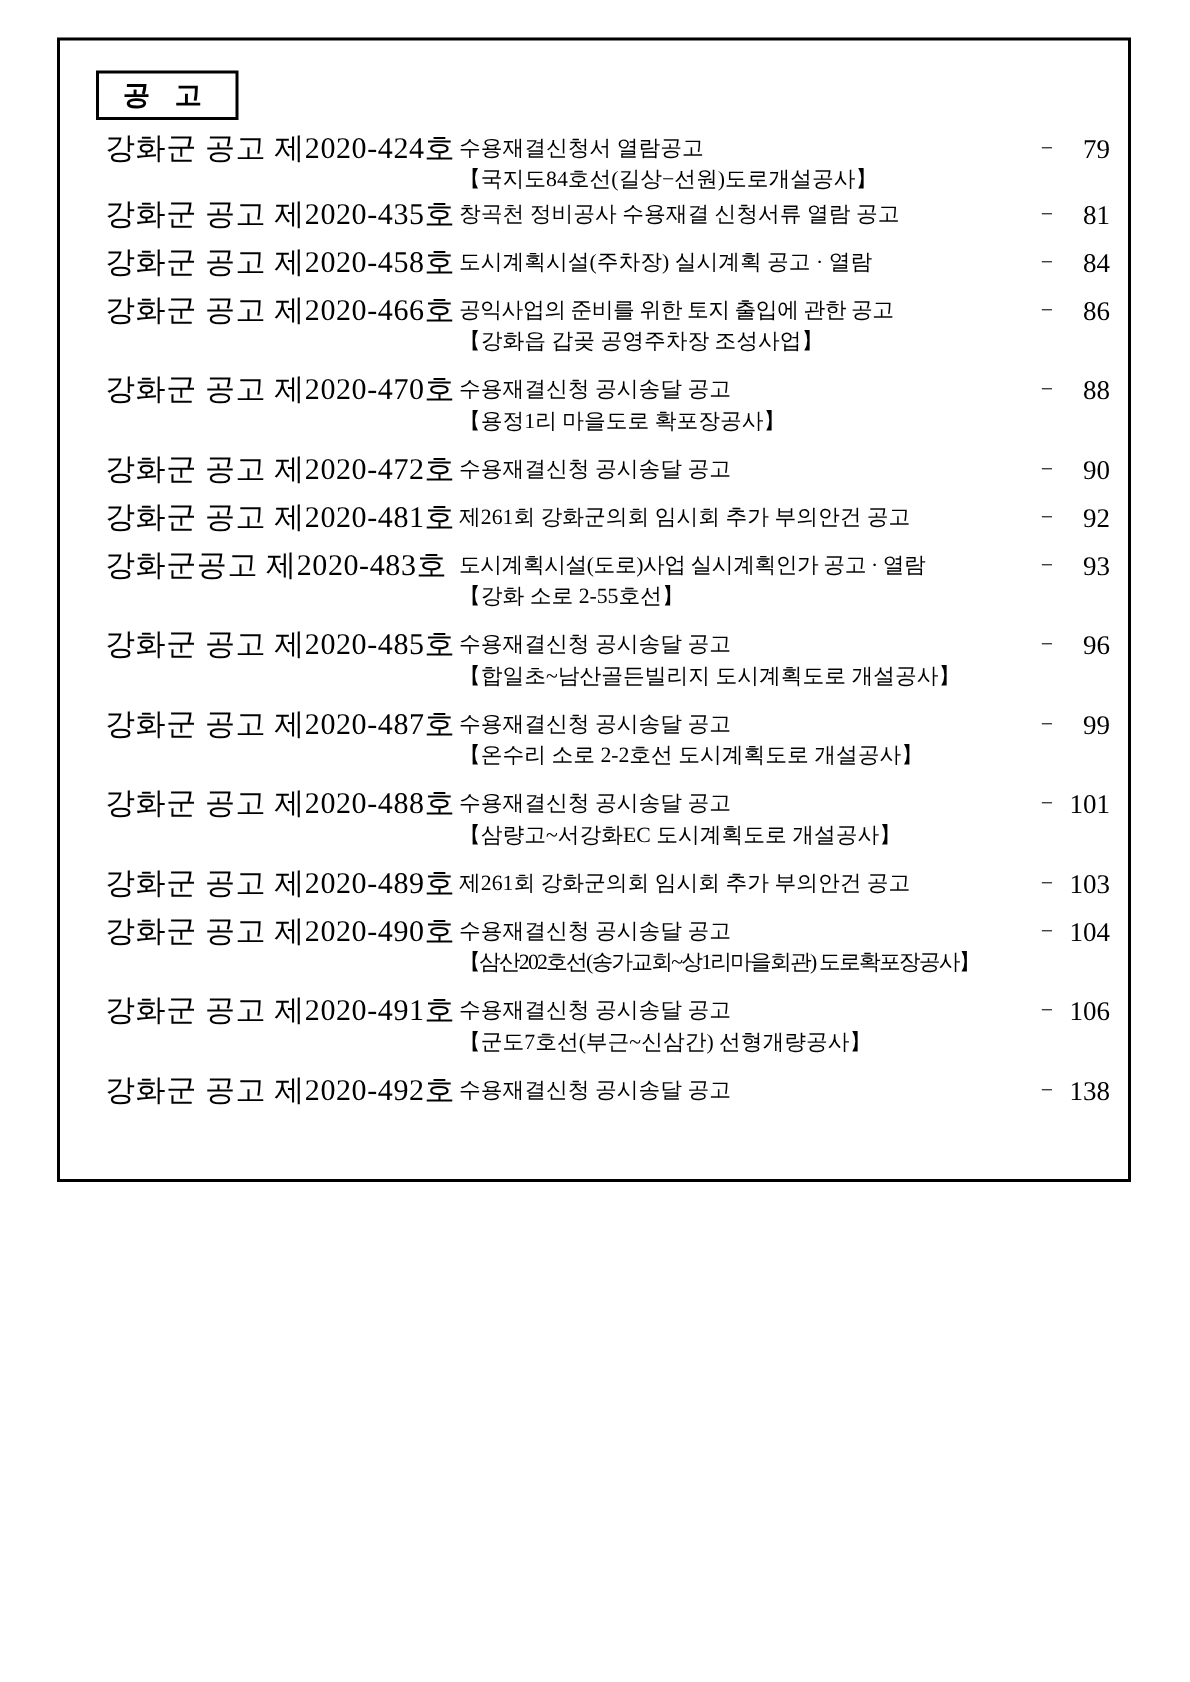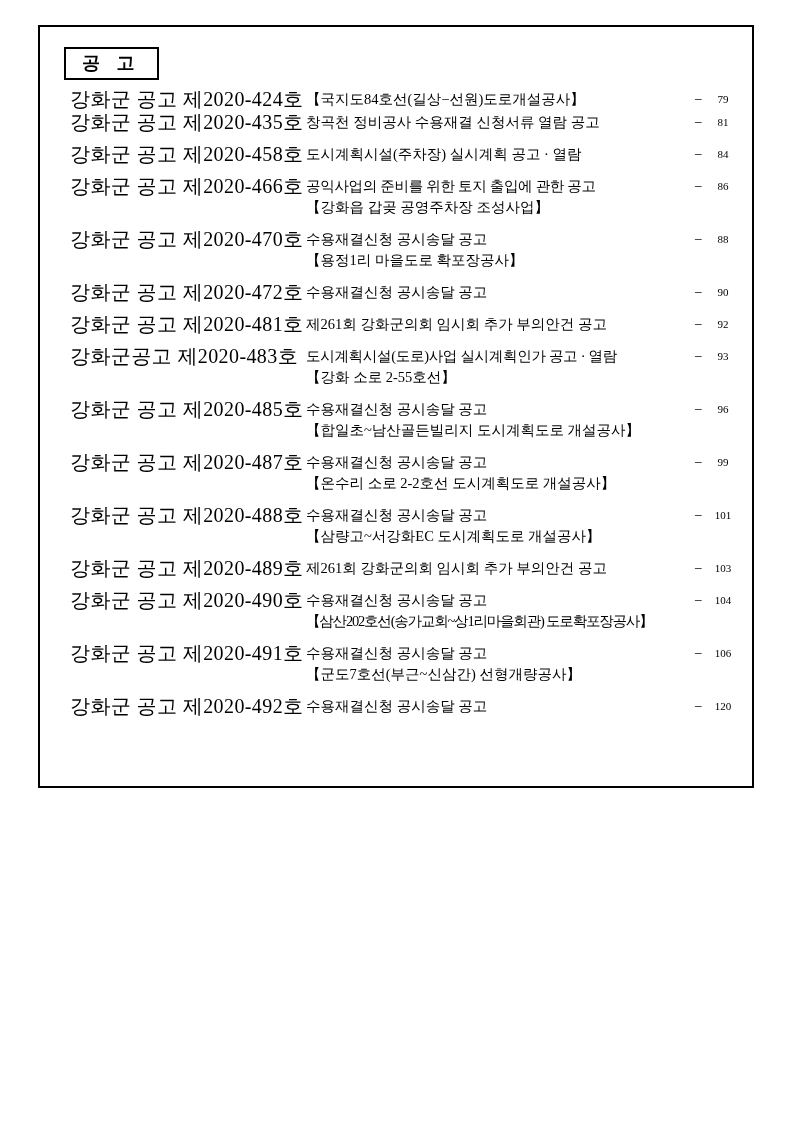--- a/index.html
+++ b/index.html
@@ -83,22 +83,22 @@
     white-space: nowrap;
   }
   .entry .dash {
     flex: 0 0 16px;
     text-align: center;
     font-size: 14.5px;
     line-height: 21px;
   }
   .entry .page-num {
     flex: 0 0 34px;
-    text-align: center;
-    font-size: 11px;
+    text-align: right;
+    font-size: 18px;
     line-height: 21px;
   }
   .narrow-body .line1 {
     letter-spacing: -0.3px;
   }
   .squeeze .line2 {
     letter-spacing: -1.2px;
   }
 </style>
 </head>
@@ -109,20 +109,21 @@
 
     <div class="section-title-box">
       <div class="section-title">공  고</div>
     </div>
 
     <div class="toc">
 
       <div class="entry">
         <div class="label">강화군 공고 제2020-424호</div>
         <div class="body">
+          <div class="line1">수용재결신청서 열람공고</div>
           <div class="line2">【국지도84호선(길상−선원)도로개설공사】</div>
         </div>
         <div class="dash">−</div>
         <div class="page-num">79</div>
       </div>
 
       <div class="entry">
         <div class="label">강화군 공고 제2020-435호</div>
         <div class="body">
           <div class="line1">창곡천 정비공사 수용재결 신청서류 열람 공고</div>
@@ -246,18 +247,18 @@
         <div class="dash">−</div>
         <div class="page-num">106</div>
       </div>
 
       <div class="entry gap">
         <div class="label">강화군 공고 제2020-492호</div>
         <div class="body">
           <div class="line1">수용재결신청 공시송달 공고</div>
         </div>
         <div class="dash">−</div>
-        <div class="page-num">120</div>
+        <div class="page-num">138</div>
       </div>
 
     </div>
   </div>
 </div>
 
 </body></html>

